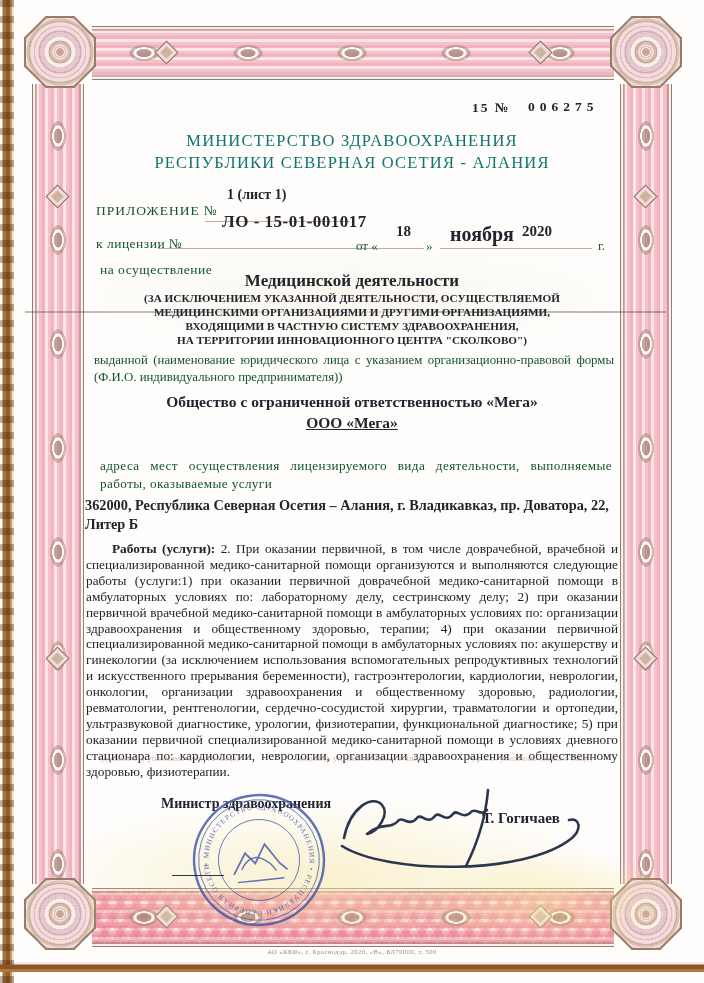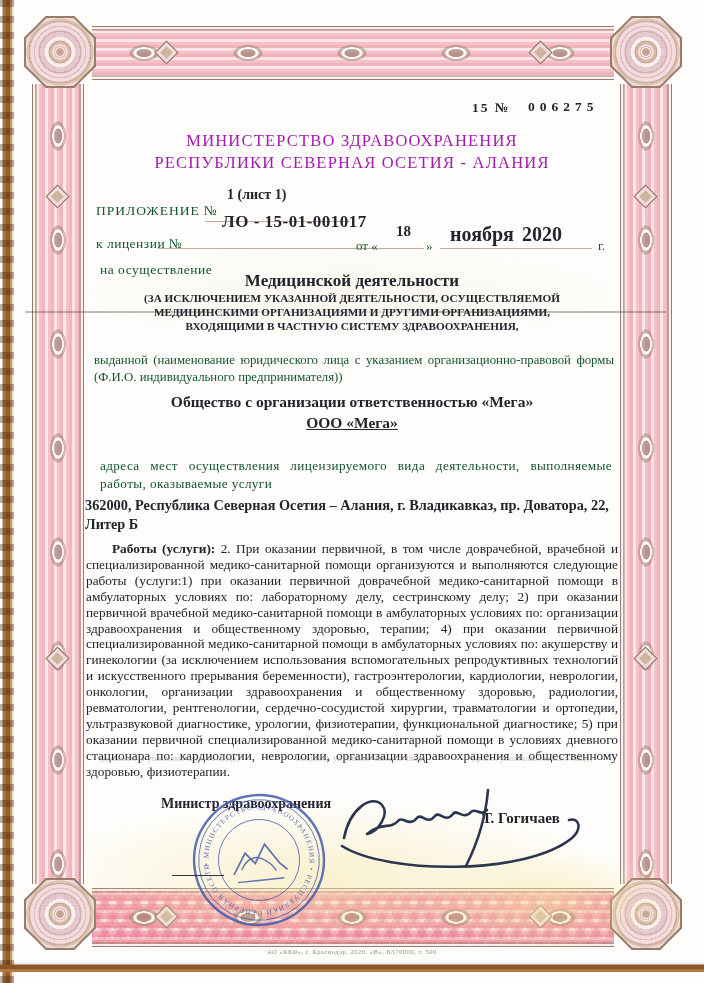--- a/index.html
+++ b/index.html
@@ -73,21 +73,21 @@
   
   .tint{pointer-events:none;}
   .crease{
     left:18px;top:311px;width:668px;height:2px;
     background:linear-gradient(90deg, rgba(0,0,0,0) 0 1%, rgba(95,85,72,.38) 1% 28%, rgba(95,85,72,.16) 28% 62%, rgba(95,85,72,.40) 62% 97%, rgba(0,0,0,0) 97%);
   }
 
   
   .faded{color:#14532d;}
   .dark{color:#24242e;}
-  .hdr{color:#a21caf;letter-spacing:1.2px;}
+  .hdr{color:#0f766e;letter-spacing:1.2px;}
   .b{font-weight:bold;}
   .ctr{text-align:center;}
   .ul{border-bottom:1px solid #c3ab97;}
   .just{text-align:justify;}
 
   .works-par{
     left:86px;top:541px;width:532px;
     font-size:13.3px;line-height:15.9px;color:#23232d;text-align:justify;text-indent:26px;
   }
   .underprint{font-size:8.5px;color:rgba(160,138,118,.55);letter-spacing:.3px;}
@@ -149,32 +149,33 @@
   <div class="abs ul" style="left:205px;top:205px;width:145px;height:16px;"></div>
 
   <div class="abs faded" style="left:96px;top:236px;font-size:13.5px;letter-spacing:.5px;">к лицензии №</div>
   <div class="abs dark b" style="left:222px;top:212px;font-size:17px;letter-spacing:.5px;">ЛО - 15-01-001017</div>
   <div class="abs ul" style="left:158px;top:232px;width:262px;height:16px;"></div>
   <div class="abs faded" style="left:356px;top:238px;font-size:13px;">от «</div>
   <div class="abs dark b" style="left:396px;top:223px;font-size:15px;">18</div>
   <div class="abs ul" style="left:388px;top:232px;width:36px;height:16px;"></div>
   <div class="abs faded" style="left:426px;top:238px;font-size:13px;">»</div>
   <div class="abs dark b" style="left:450px;top:223px;font-size:20px;">ноября</div>
-  <div class="abs dark b" style="left:522px;top:223px;font-size:20px;">2020</div>
+  <div class="abs dark b" style="left:522px;top:223px;font-size:15px;">2020</div>
   <div class="abs ul" style="left:440px;top:232px;width:152px;height:16px;"></div>
   <div class="abs faded" style="left:598px;top:238px;font-size:13px;">г.</div>
 
   <div class="abs faded" style="left:100px;top:262px;font-size:13.5px;letter-spacing:.5px;">на осуществление</div>
   <div class="abs dark b ctr" style="left:88px;top:271px;width:528px;font-size:17px;">Медицинской деятельности</div>
   <div class="abs dark b ctr" style="left:88px;top:292px;width:528px;font-size:11.2px;">(ЗА ИСКЛЮЧЕНИЕМ УКАЗАННОЙ ДЕЯТЕЛЬНОСТИ, ОСУЩЕСТВЛЯЕМОЙ</div>
   <div class="abs dark b ctr" style="left:88px;top:306px;width:528px;font-size:11.2px;">МЕДИЦИНСКИМИ ОРГАНИЗАЦИЯМИ И ДРУГИМИ ОРГАНИЗАЦИЯМИ,</div>
   <div class="abs dark b ctr" style="left:88px;top:320px;width:528px;font-size:11.2px;">ВХОДЯЩИМИ В ЧАСТНУЮ СИСТЕМУ ЗДРАВООХРАНЕНИЯ,</div>
+  <div class="abs dark b ctr" style="left:88px;top:334px;width:528px;font-size:11.2px;">НА ТЕРРИТОРИИ ИННОВАЦИОННОГО ЦЕНТРА "СКОЛКОВО")</div>
 
   <div class="abs faded just" style="left:94px;top:352px;width:520px;font-size:12.8px;line-height:17px;">выданной  (наименование юридического лица с указанием организационно-правовой формы  (Ф.И.О. индивидуального предпринимателя))</div>
-  <div class="abs dark b ctr" style="left:88px;top:393px;width:528px;font-size:15.5px;">Общество с организации ответственностью «Мега»</div>
+  <div class="abs dark b ctr" style="left:88px;top:393px;width:528px;font-size:15.5px;">Общество с ограниченной ответственностью «Мега»</div>
   <div class="abs dark b ctr" style="left:88px;top:414px;width:528px;font-size:15.5px;text-decoration:underline;">ООО «Мега»</div>
 
   <div class="abs faded just" style="left:100px;top:457px;width:512px;font-size:13.2px;line-height:18px;letter-spacing:.4px;">адреса мест осуществления лицензируемого вида деятельности, выполняемые работы, оказываемые услуги</div>
   <div class="abs dark b" style="left:85px;top:496px;width:534px;font-size:14.3px;line-height:19px;">362000, Республика Северная Осетия – Алания,  г. Владикавказ, пр. Доватора, 22, Литер Б</div>
 
   <p class="abs works-par" style="margin:0;"><span class="b">Работы (услуги):</span><span> 2. При оказании первичной, в том числе доврачебной, врачебной и специализированной медико-санитарной помощи организуются и выполняются следующие работы (услуги:1) при оказании первичной доврачебной медико-санитарной помощи в амбулаторных условиях по: лабораторному делу, сестринскому делу; 2) при оказании первичной врачебной медико-санитарной помощи в амбулаторных условиях по: организации здравоохранения и общественному здоровью, терапии; 4) при оказании первичной специализированной медико-санитарной помощи в амбулаторных условиях по: акушерству и гинекологии (за исключением использования вспомогательных репродуктивных технологий и искусственного прерывания беременности), гастроэнтерологии, кардиологии, неврологии, онкологии, организации здравоохранения и общественному здоровью, радиологии, ревматологии, рентгенологии, сердечно-сосудистой хирургии, травматологии и ортопедии, ультразвуковой диагностике, урологии, физиотерапии, функциональной диагностике; 5) при оказании первичной специализированной медико-санитарной помощи в условиях дневного стационара по: кардиологии, неврологии, организации здравоохранения и общественному здоровью, физиотерапии.</span></p>
 
   <div class="abs underprint" style="left:100px;top:753px;">(должность уполномоченного лица)</div>
   <div class="abs underprint" style="left:296px;top:753px;">(подпись уполномоченного лица)</div>
   <div class="abs underprint" style="left:472px;top:753px;">(ф.и.о. уполномоченного лица)</div>

